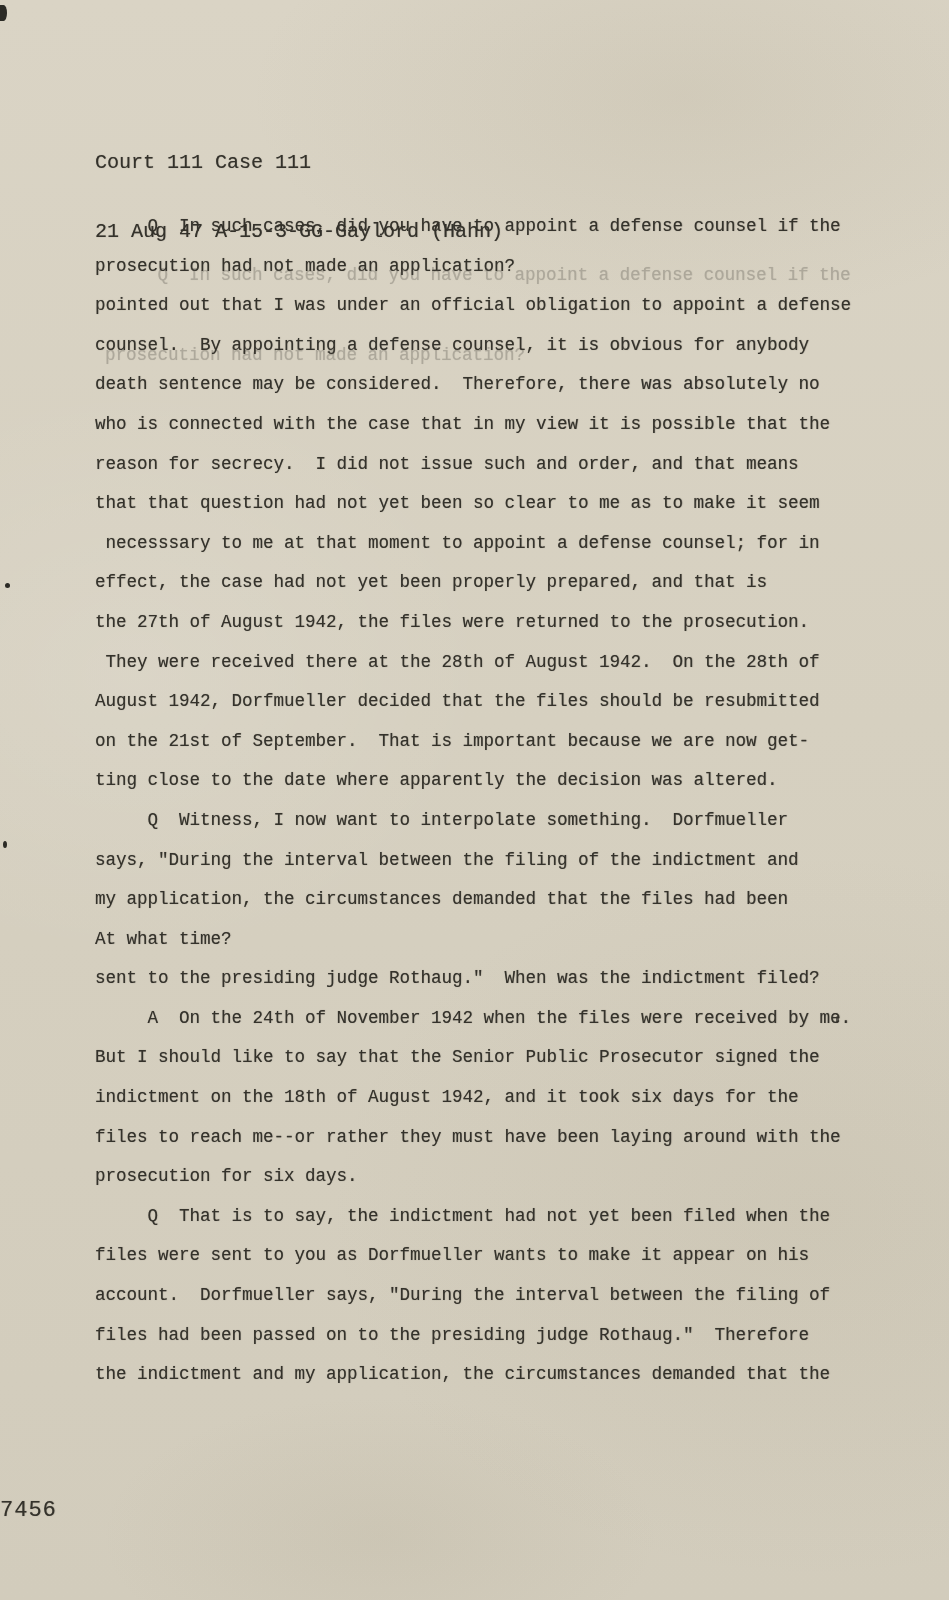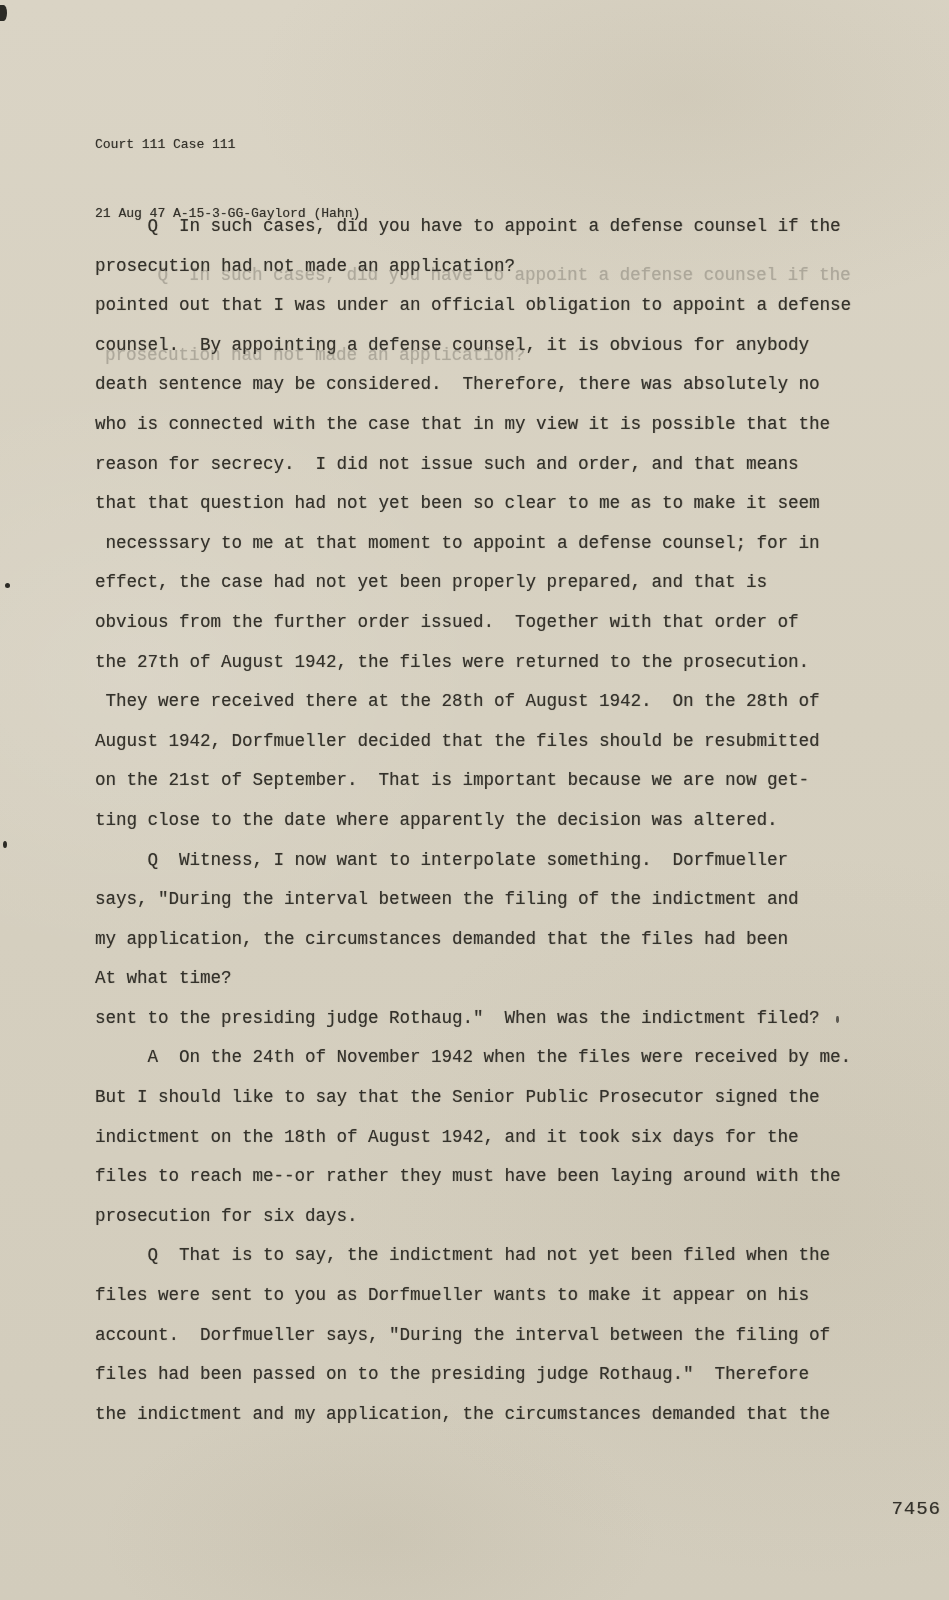--- a/index.html
+++ b/index.html
@@ -21,23 +21,23 @@
       radial-gradient(ellipse 400px 200px at 40% 96%, rgba(148,138,112,0.10), transparent 70%),
       linear-gradient(180deg, #dad4c5 0%, #d6d0c0 45%, #d2ccbc 100%);
     font-family: "Liberation Mono", "DejaVu Sans Mono", monospace;
     color: #34322b;
   }
   .ink {
     text-shadow: 0.3px 0.4px 0.8px rgba(52,50,43,0.55);
   }
   .doc-header {
     position: absolute;
-    top: 87px;
+    top: 105px;
     left: 95px;
-    font-size: 13px;
+    font-size: 20px;
     line-height: 23px;
     white-space: pre;
   }
   .doc-body {
     position: absolute;
     top: 207px;
     left: 95px;
     width: 800px;
     font-size: 17.5px;
   }
@@ -59,24 +59,24 @@
     pointer-events: none;
     white-space: pre;
   }
   .ghost div {
     line-height: 39.6px;
     white-space: pre;
   }
   .page-number {
     position: absolute;
     top: 1498px;
-    left: 16px;
+    left: 0;
     width: 925px;
-    text-align: right;
-    font-size: 19px;
+    text-align: left;
+    font-size: 22px;
     letter-spacing: 1px;
   }
   .speck {
     position: absolute;
     background: #2c2b26;
   }
   .speck-corner {
     left: 0; top: 5px; width: 7px; height: 16px;
     border-radius: 0 70% 70% 0;
   }
@@ -122,21 +122,20 @@
 
     <div class="para">
         <div class="tline">pointed out that I was under an official obligation to appoint a defense</div>
         <div class="tline">counsel.  By appointing a defense counsel, it is obvious for anybody</div>
         <div class="tline">death sentence may be considered.  Therefore, there was absolutely no</div>
         <div class="tline">who is connected with the case that in my view it is possible that the</div>
         <div class="tline">reason for secrecy.  I did not issue such and order, and that means</div>
         <div class="tline">that that question had not yet been so clear to me as to make it seem</div>
         <div class="tline"> necesssary to me at that moment to appoint a defense counsel; for in</div>
         <div class="tline">effect, the case had not yet been properly prepared, and that is</div>
-        <div class="tline">obvious from the further order issued.  Together with that order of</div>
         <div class="tline">the 27th of August 1942, the files were returned to the prosecution.</div>
         <div class="tline"> They were received there at the 28th of August 1942.  On the 28th of</div>
         <div class="tline">August 1942, Dorfmueller decided that the files should be resubmitted</div>
         <div class="tline">on the 21st of September.  That is important because we are now get-</div>
         <div class="tline">ting close to the date where apparently the decision was altered.</div>
       </div>
 
     <div class="para">
         <div class="tline">     Q  Witness, I now want to interpolate something.  Dorfmueller</div>
         <div class="tline">says, "During the interval between the filing of the indictment and</div>

